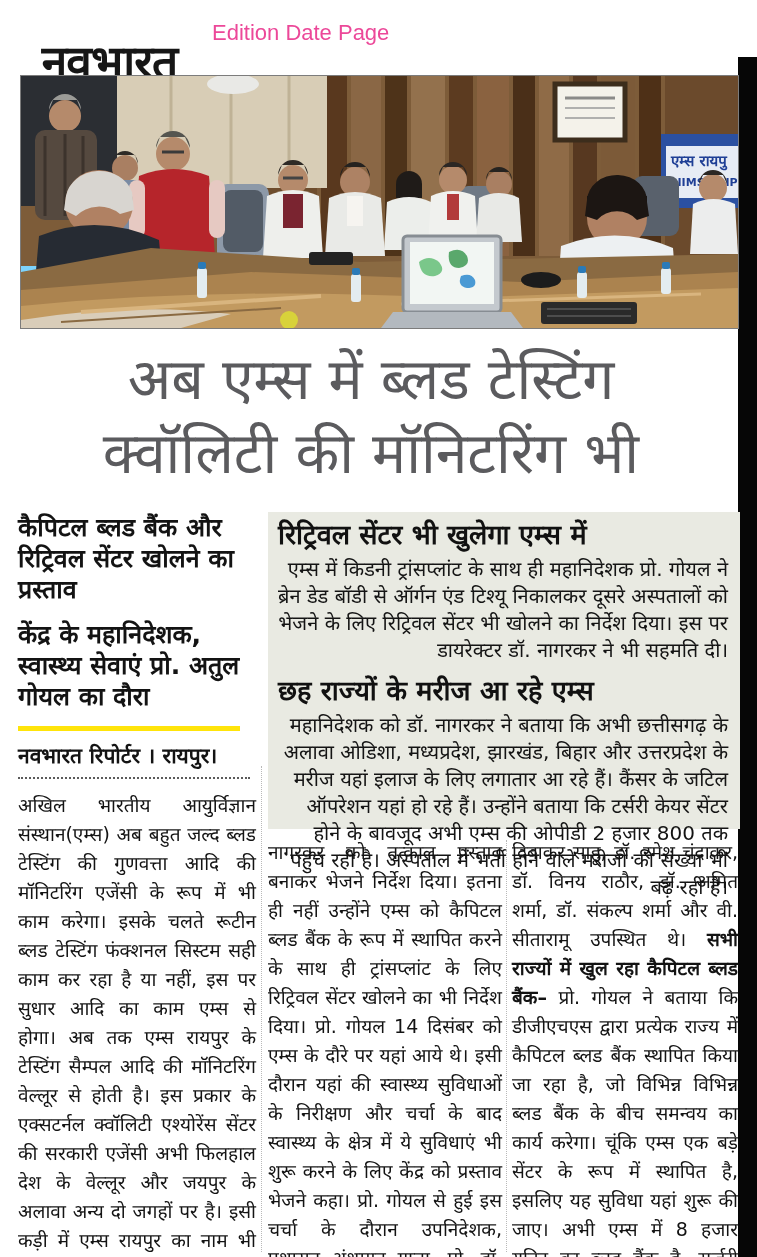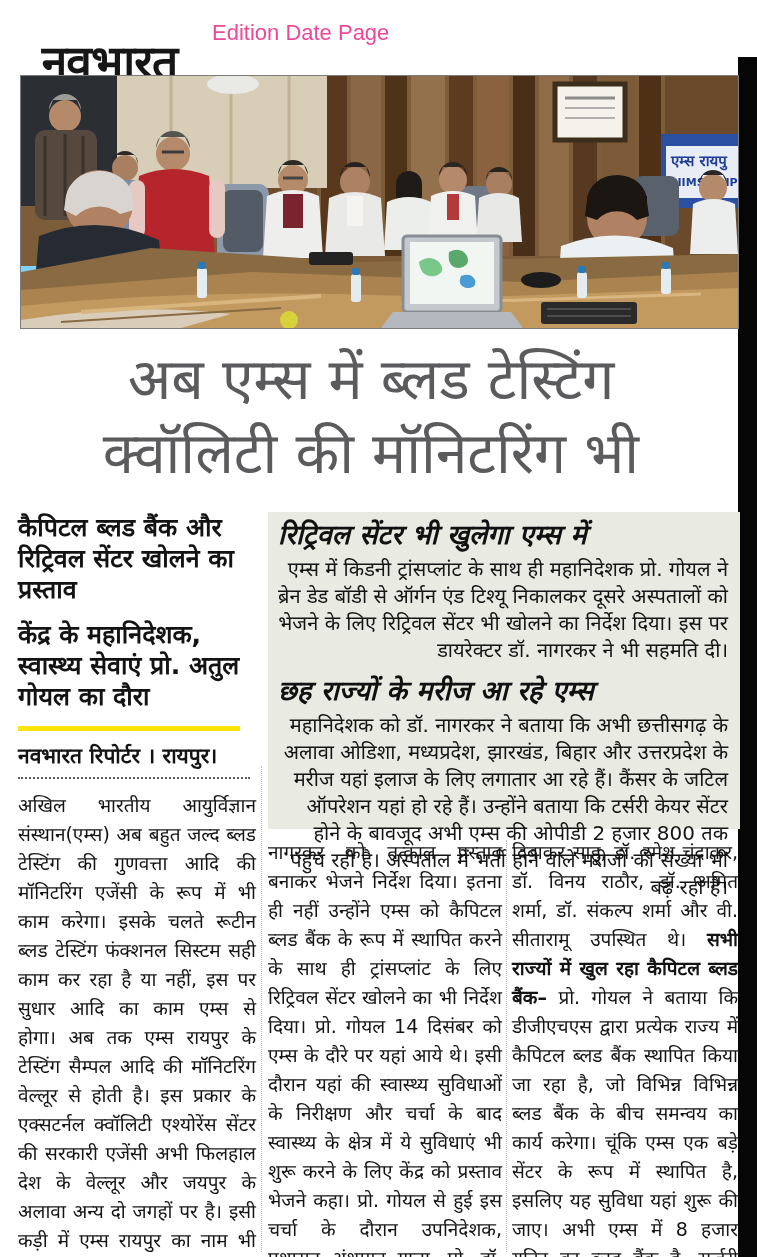--- a/index.html
+++ b/index.html
@@ -30,21 +30,21 @@
   .left-col{position:absolute;left:18px;top:512px;width:238px;}
   .subhead{font-size:25px;line-height:31px;font-weight:bold;color:#131313;margin:0 0 14px 0;}
   .yellow-bar{width:222px;height:5px;background:#ffe40a;margin:8px 0 6px 0;}
   .byline{font-size:21px;font-weight:bold;color:#131313;padding:4px 0 8px 0;}
   .dotted-rule{border-top:2px dotted #5a5a5a;width:232px;margin-bottom:12px;}
   .bodytext{font-size:19px;line-height:29px;color:#131313;text-align:justify;}
 
   
   .hbox{position:absolute;left:268px;top:512px;width:472px;height:317px;background:#e9eae2;
         box-sizing:border-box;padding:4px 12px 0 10px;}
-  .hbox-heading{font-size:27px;line-height:34px;font-weight:bold;color:#111;margin:2px 0 4px 0;font-style:italic;}
+  .hbox-heading{font-size:27px;line-height:34px;font-weight:bold;color:#111;margin:2px 0 4px 0;}
   .hbox-body{font-size:20px;line-height:27px;color:#141414;text-align:right;margin-bottom:10px;}
 
   
   .mid-col{position:absolute;left:268px;top:838px;width:234px;}
   .right-col{position:absolute;left:512px;top:838px;width:226px;}
   .col-rule{position:absolute;width:0;border-left:1px dotted #b9b9b9;}
   .rule1{left:261px;top:766px;height:486px;}
   .rule2{left:506px;top:840px;height:412px;}
   .inline-bold{font-weight:bold;}
 </style>

